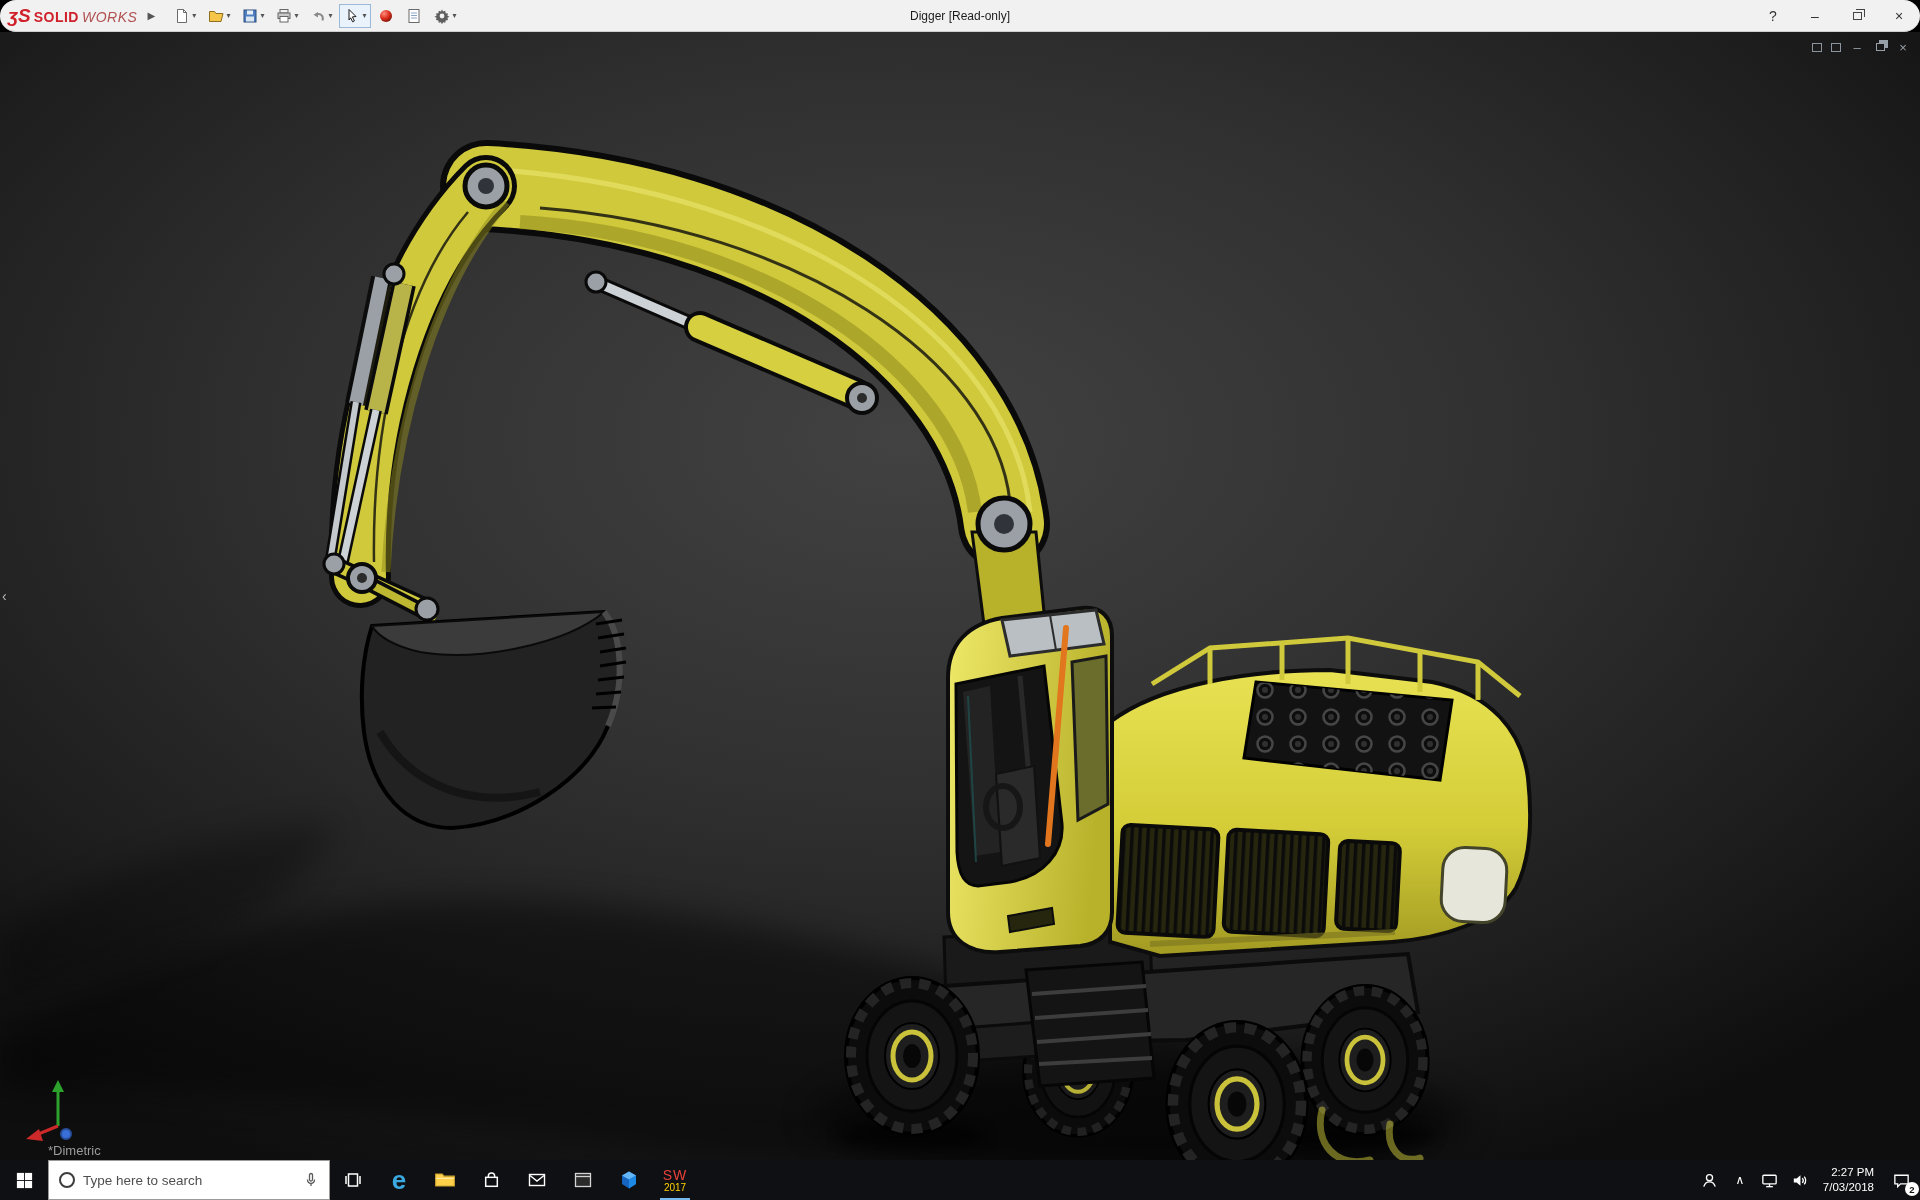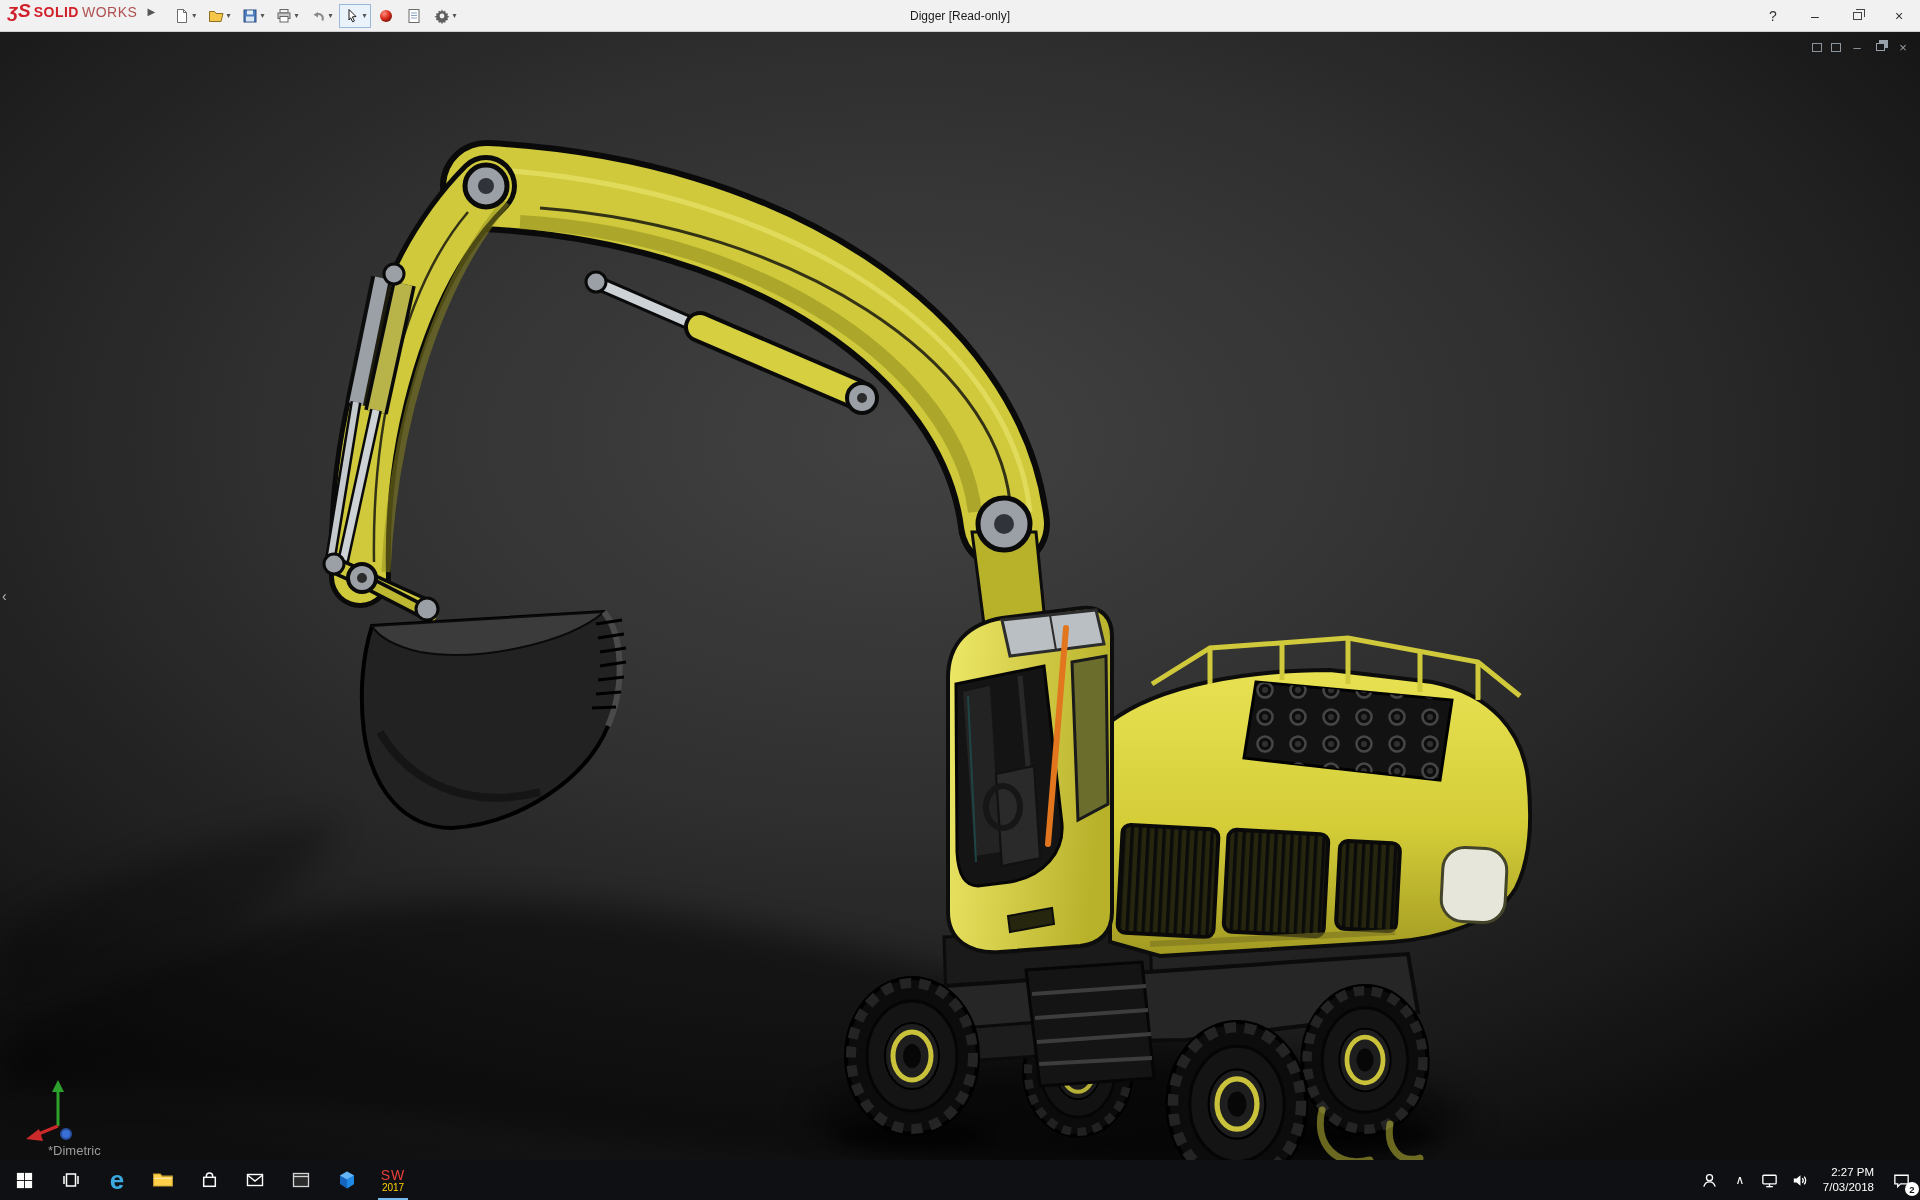--- a/index.html
+++ b/index.html
@@ -3,25 +3,25 @@
 <meta charset="utf-8">
 <style>
   * { margin:0; padding:0; box-sizing:border-box; }
   html,body { width:1920px; height:1200px; overflow:hidden; background:#000;
     font-family:"Liberation Sans","DejaVu Sans",sans-serif; }
   #app { position:relative; width:1920px; height:1200px; }
 
   
   .titlebar { position:absolute; top:0; left:0; right:0; height:32px;
     background:var(--titlebar_bg,#f1f1f1); border-bottom:1px solid #cfcfcf;
-    display:flex; padding:0 0 0 8px; z-index:30; }
+    display:flex; align-items:center; padding:0 0 0 8px; z-index:30;border-radius:16px; }
   .logo { display:flex; align-items:baseline; gap:3px; margin-right:6px; white-space:nowrap; }
   .logo-mark { color:var(--logo_red,#d0202a); font-weight:bold; font-style:italic; font-size:19px; }
   .logo-solid { color:var(--logo_red,#d0202a); font-weight:bold; font-size:14px; letter-spacing:.5px; }
-  .logo-works { color:#b05050; font-size:14px; letter-spacing:.5px; }
+  .logo-works { color:#b05050; font-size:14px; letter-spacing:.5px;font-style:italic; }
   .flyout-btn { border:none; background:transparent; color:#555; font-size:10px; width:16px; height:22px; cursor:pointer; }
   .toolbar { display:flex; align-items:center; gap:2px; margin-left:10px; }
   .tb-btn { display:flex; align-items:center; gap:2px; height:24px; padding:0 4px;
     background:transparent; border:1px solid transparent; cursor:pointer; }
   .tb-btn svg { display:block; }
   .tb-btn.pressed { background:#eaf2fb; border:1px solid #9ab8d8; }
   .caret { font-size:8px; color:#555; line-height:1; }
   .doc-title { position:absolute; left:50%; top:0; transform:translateX(-50%);
     height:16px; line-height:32px; font-size:12px; color:#1c1c1c; }
   .win-controls { position:absolute; right:0; top:0; height:32px; display:flex; }
@@ -379,20 +379,31 @@
       <svg width="17" height="17" viewBox="0 0 19 19">
           <g fill="#fff">
             <rect x="1" y="1" width="8" height="8"></rect>
             <rect x="10" y="1" width="8" height="8"></rect>
             <rect x="1" y="10" width="8" height="8"></rect>
             <rect x="10" y="10" width="8" height="8"></rect>
           </g>
         </svg>
     </button>
 
+    <div class="search-box">
+      <span class="cortana-ring"></span>
+      <input class="search-input" placeholder="Type here to search" style="">
+      <span class="mic">
+        <svg width="16" height="16" viewBox="0 0 16 16">
+            <rect x="6.5" y="1.5" width="3" height="7.5" rx="1.5" fill="none" stroke="#5a5a5a" stroke-width="1.3"></rect>
+            <path d="M4.5 7.5c0 2.2 1.6 3.8 3.5 3.8s3.5-1.6 3.5-3.8" fill="none" stroke="#5a5a5a" stroke-width="1.3"></path>
+            <line x1="8" y1="11.3" x2="8" y2="14" stroke="#5a5a5a" stroke-width="1.3"></line>
+          </svg>
+      </span>
+    </div>
 
     <button class="tk-btn">
       <svg width="20" height="20" viewBox="0 0 20 20">
           <rect x="5.5" y="4" width="9" height="12" fill="none" stroke="#fff" stroke-width="1.5"></rect>
           <path d="M3 6v8M17 6v8" stroke="#fff" stroke-width="1.5"></path>
         </svg>
     </button>
     <button class="tk-btn">
       <span class="edge-e">e</span>
     </button>

